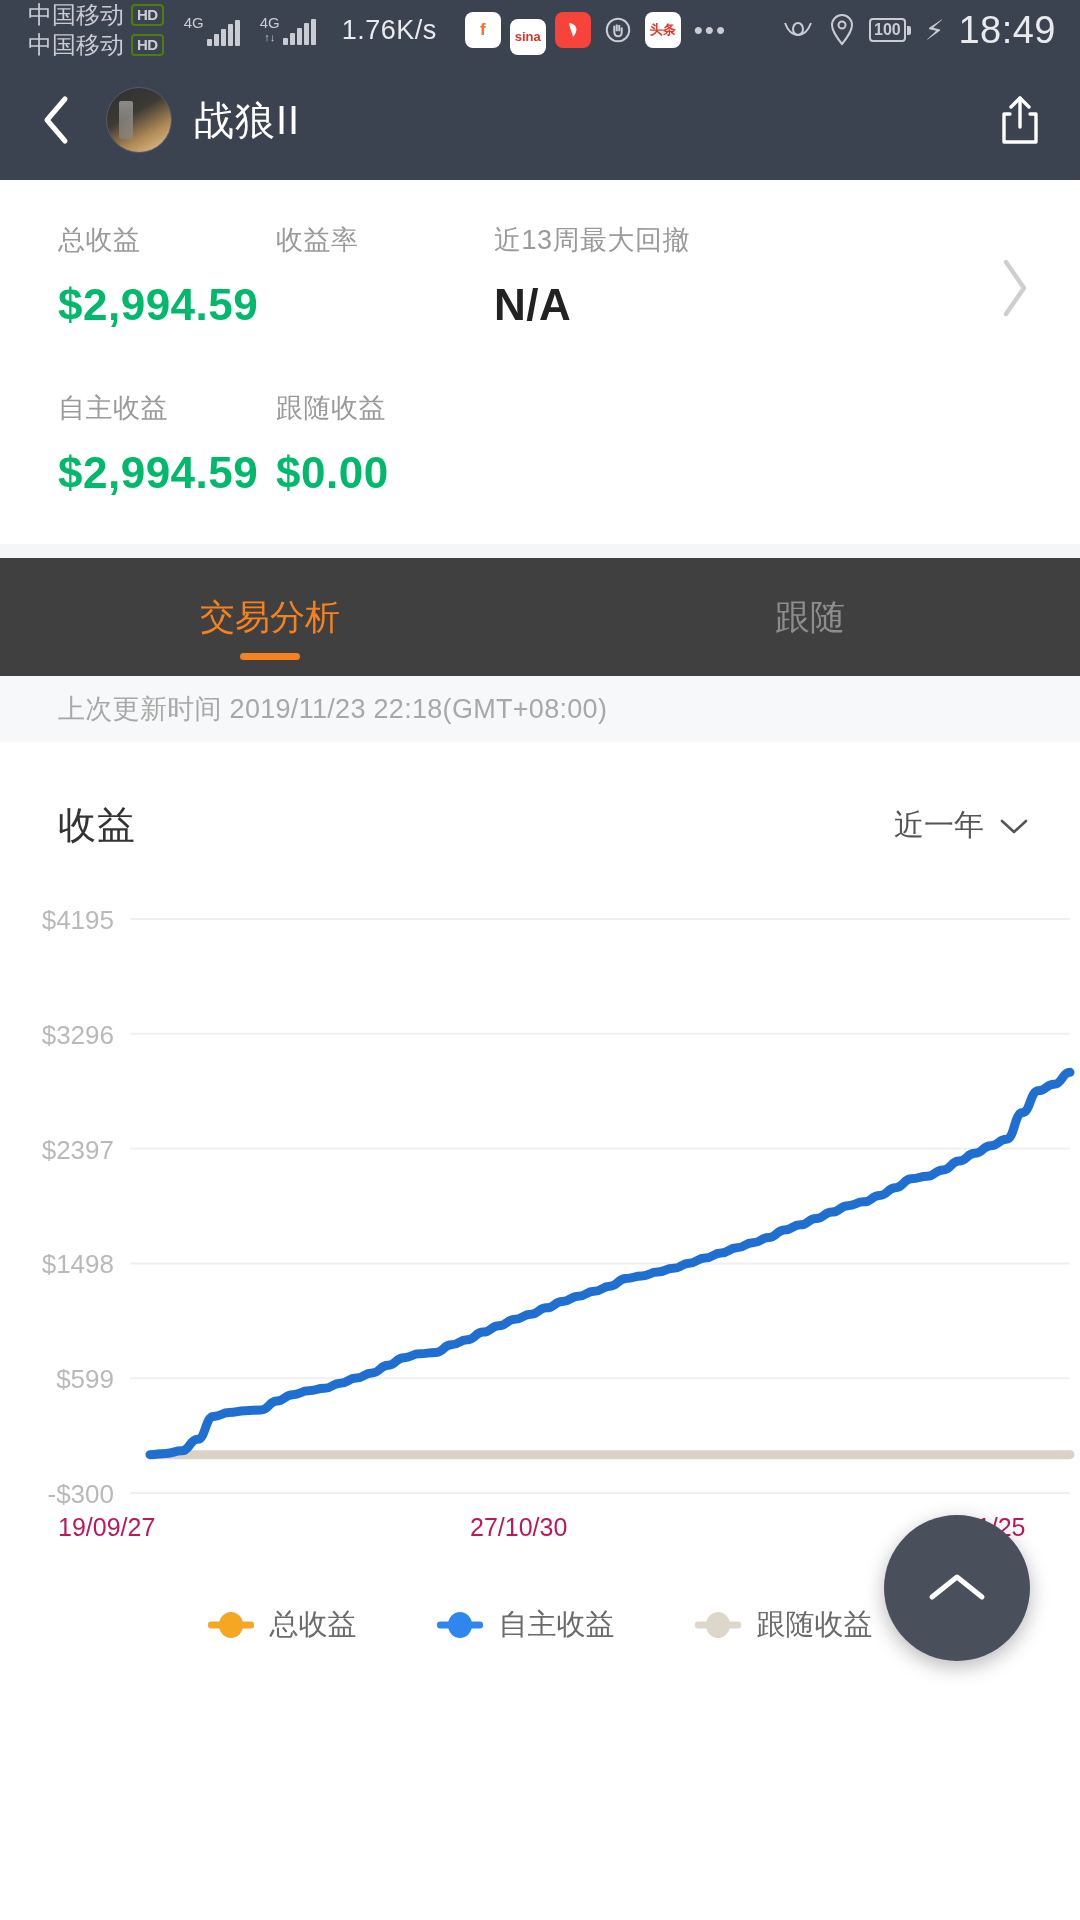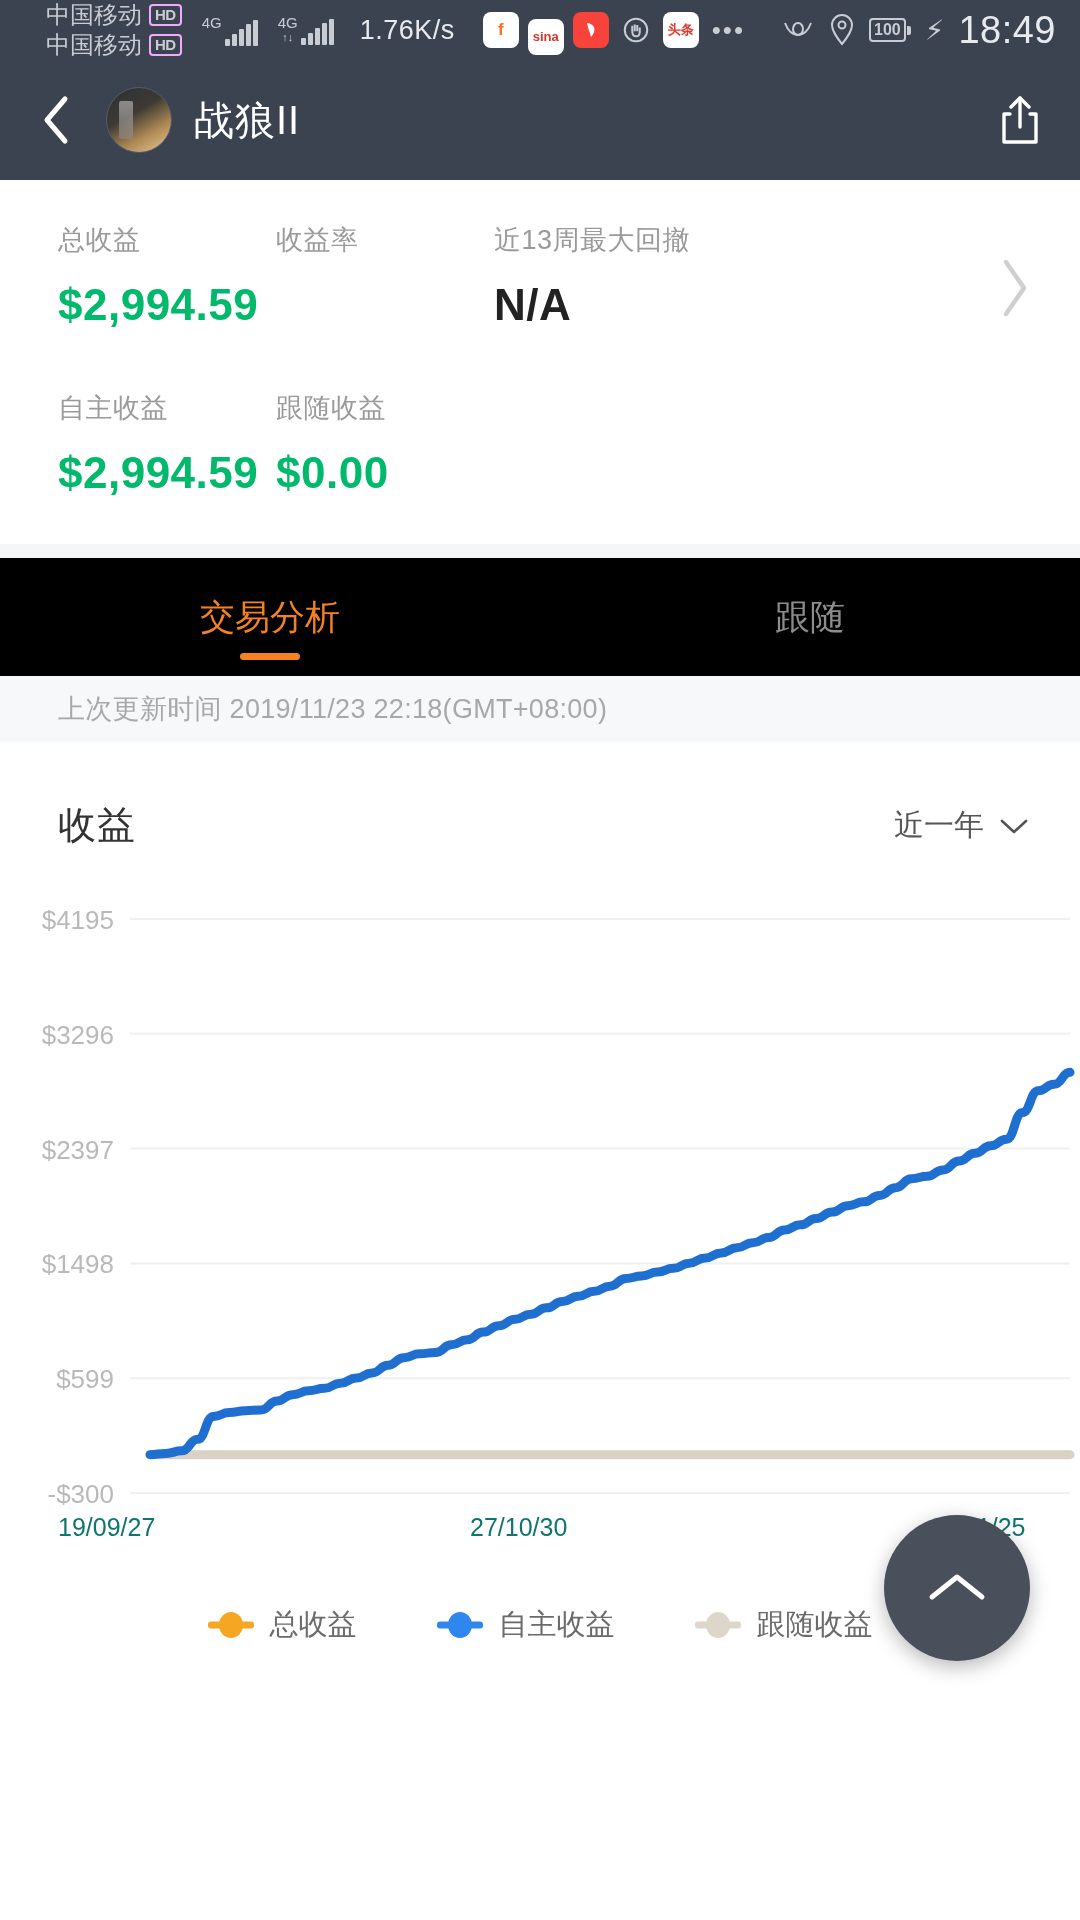--- a/index.html
+++ b/index.html
@@ -14,25 +14,25 @@
   .statusbar{
     position:relative;
     height:60px; background:#3b4250;
     display:flex; align-items:center;
     padding:0 24px;
     color:#c9ccd3;
   }
   .sb-left{ display:flex; align-items:center; gap:10px; }
   .carrier-stack{
     display:flex; flex-direction:column; justify-content:center;
-    line-height:30px; height:60px; margin-left:22px;
+    line-height:30px; height:60px; margin-left:4px;
   }
   .carrier-row{ display:flex; align-items:center; gap:7px; font-size:24px; color:#c9ccd3; }
   .hd-badge{
-    border:2px solid #f0abfc; border-radius:4px;
+    border:2px solid #4d7c0f; border-radius:4px;
     font-size:15px; font-weight:bold; padding:0 4px; line-height:18px;
     letter-spacing:-0.5px;
   }
   .sig-group{ display:flex; align-items:flex-end; gap:3px; margin-left:10px; }
   .sig-label{ font-size:15px; line-height:15px; margin-bottom:16px; }
   .bars{ display:flex; align-items:flex-end; gap:2px; height:26px; }
   .bars i{ display:block; width:5px; background:#c9ccd3; border-radius:1px; }
   .bars i:nth-child(1){ height:7px; }
   .bars i:nth-child(2){ height:12px; }
   .bars i:nth-child(3){ height:17px; }
@@ -106,21 +106,21 @@
   .v-dark{ color:#222222; }
   .stat-arrow{
     position:absolute; right:46px; top:76px;
     color:#cccccc;
   }
 
   .divider-gap{ height:14px; background:#f5f6f7; }
 
   
   .tabs{
-    display:flex; background:#000000; height:118px; align-items:center;
+    display:flex; background:#404040; height:118px; align-items:center;
   }
   .tab{
     flex:1; text-align:center; position:relative;
     font-size:35px; color:#8d8d8d; height:100%;
     display:flex; align-items:center; justify-content:center;
   }
   .tab.active{ color:#f5821f; }
   .tab.active::after{
     content:""; position:absolute; bottom:16px; left:50%;
     transform:translateX(-50%);
@@ -146,21 +146,21 @@
   }
   .chev-down{ display:inline-block; }
 
   .plot-wrap{ position:relative; margin-top:50px; height:610px;text-decoration:underline; }
   .plot-svg{ display:block; }
 
   .xaxis{
     position:relative; height:48px; margin-top:2px;
   }
   .xlab{
-    position:absolute; font-size:25px; color:#0f766e; white-space:nowrap;
+    position:absolute; font-size:25px; color:#be185d; white-space:nowrap;
   }
 
   .legend{
     display:flex; align-items:center; justify-content:center;
     gap:80px; margin-top:44px;
   }
   .leg{ display:flex; align-items:center; gap:16px; }
   .leg-mark{ position:relative; width:46px; height:26px; display:flex; align-items:center; justify-content:center; }
   .leg-mark .bar{
     position:absolute; top:50%; transform:translateY(-50%);

